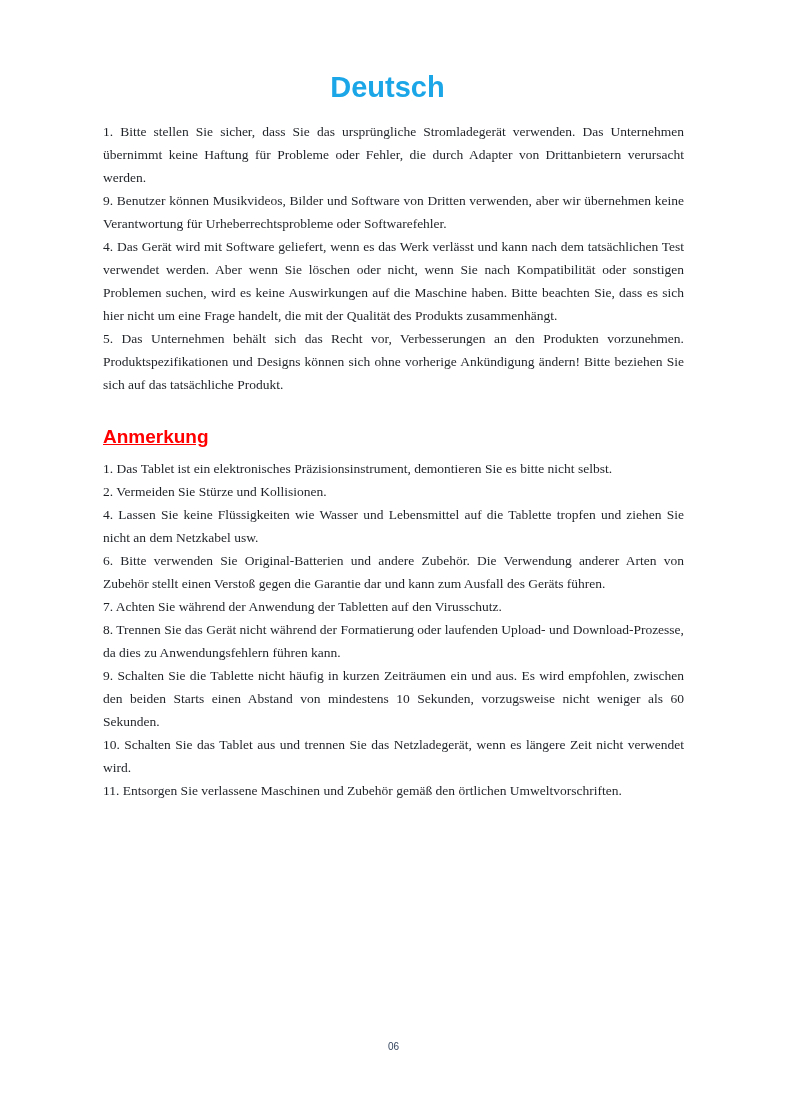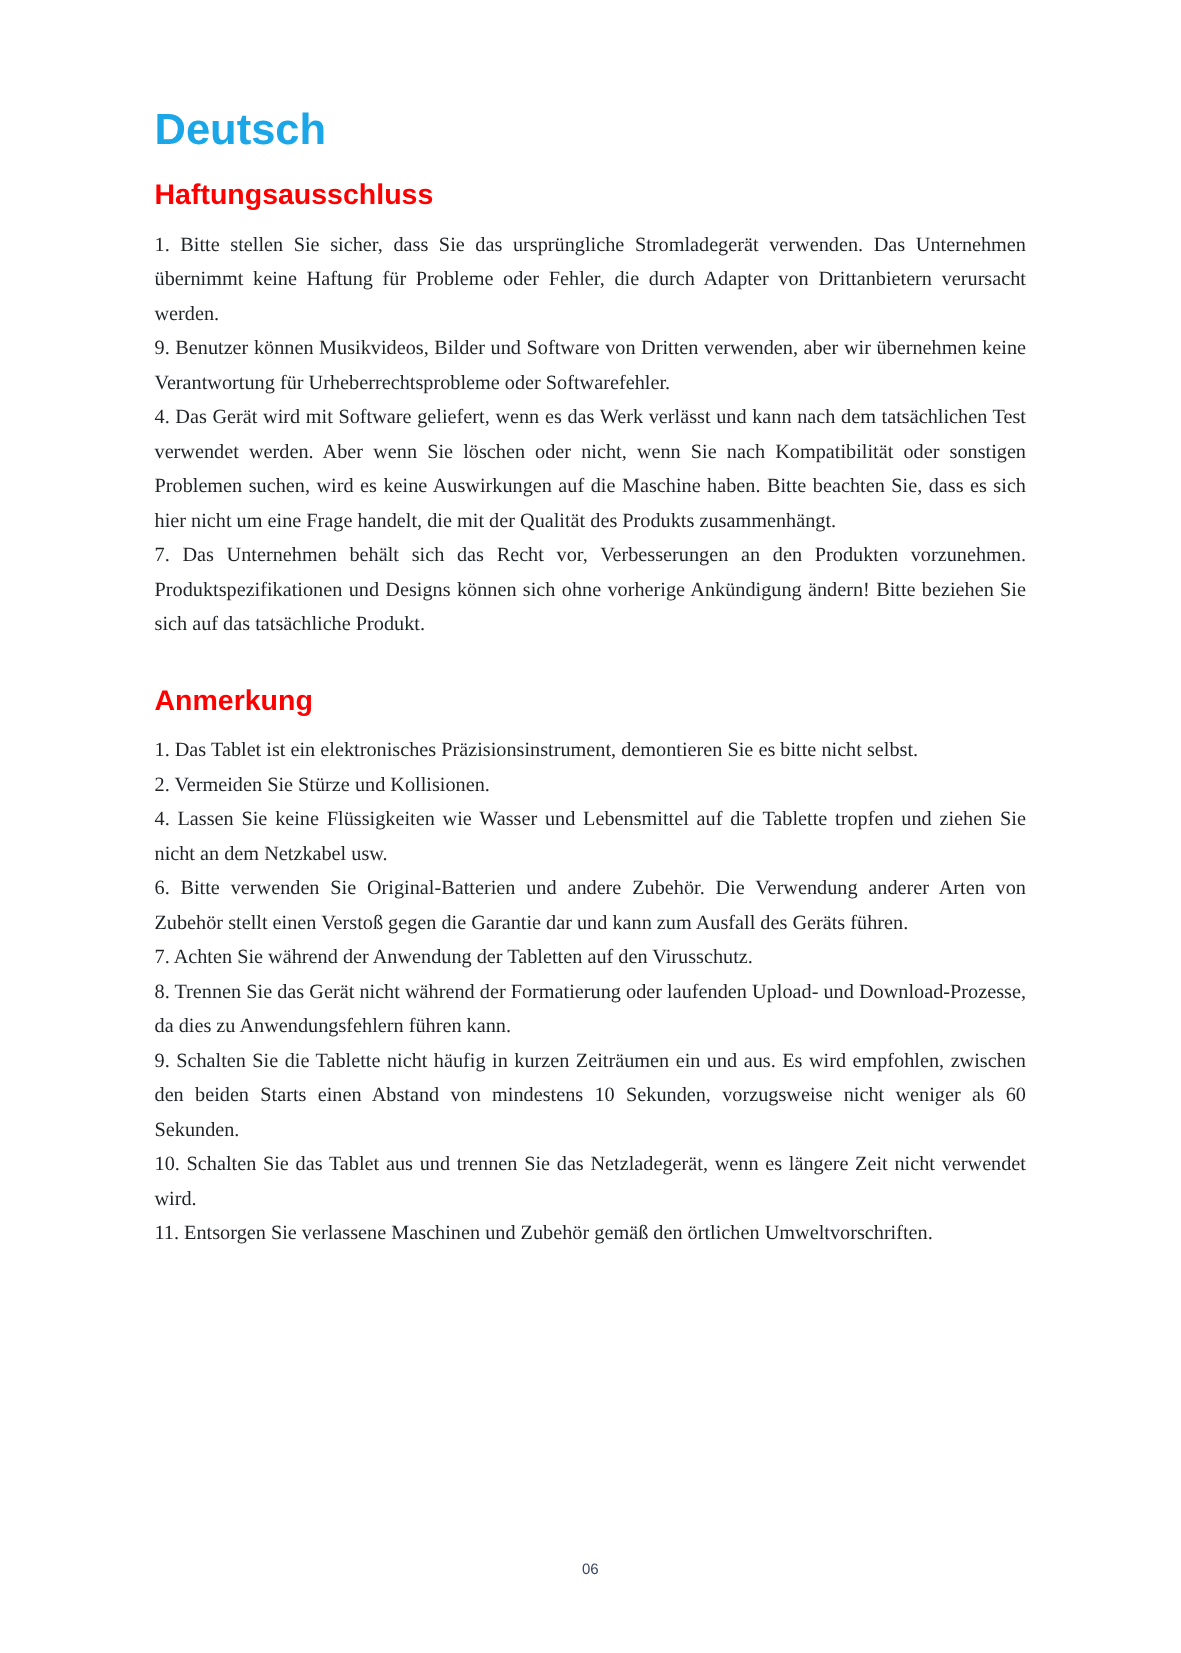--- a/index.html
+++ b/index.html
@@ -12,36 +12,37 @@
     overflow: hidden;
   }
   .page {
     position: absolute;
     top: 0; left: 0; right: 0; bottom: 0;
     padding: 72px 103px 0 103px;
     box-sizing: border-box;
   }
   .doc-title {
     margin: 0 12px 18px 0;
-    text-align: left;
+    text-align: center;
     font-size: 29px;
     font-weight: bold;
     color: var(--title-blue, #1BA6E8);
     line-height: 1.05;
     letter-spacing: 0px;
   }
   .section-heading {
     margin: 0 0 9px 0;
     font-size: 19px;
     font-weight: bold;
     color: var(--heading-red, #FF0000);
     line-height: 1.15;
   }
   .section-note .section-heading {
     margin-top: 30px;
+    text-decoration: underline;
   }
   p.item {
     margin: 0;
     font-size: 13.5px;
     line-height: 23px;
     text-align: justify;
     color: var(--body-text, #1F2227);
     font-family: Liberation Serif, serif;
   }
   .page-number {
@@ -55,25 +56,24 @@
   }
 </style>
 </head>
 <body>
 
 <div class="page">
 
   <h1 class="doc-title">Deutsch</h1>
 
   <section class="section-disclaimer">
-    <h2 class="section-heading">Haftungsausschluss</h2>
     <p class="item">1. Bitte stellen Sie sicher, dass Sie das ursprüngliche Stromladegerät verwenden. Das Unternehmen übernimmt keine Haftung für Probleme oder Fehler, die durch Adapter von Drittanbietern verursacht werden.</p>
     <p class="item">9. Benutzer können Musikvideos, Bilder und Software von Dritten verwenden, aber wir übernehmen keine Verantwortung für Urheberrechtsprobleme oder Softwarefehler.</p>
     <p class="item">4. Das Gerät wird mit Software geliefert, wenn es das Werk verlässt und kann nach dem tatsächlichen Test verwendet werden. Aber wenn Sie löschen oder nicht, wenn Sie nach Kompatibilität oder sonstigen Problemen suchen, wird es keine Auswirkungen auf die Maschine haben. Bitte beachten Sie, dass es sich hier nicht um eine Frage handelt, die mit der Qualität des Produkts zusammenhängt.</p>
-    <p class="item">7. Das Unternehmen behält sich das Recht vor, Verbesserungen an den Produkten vorzunehmen. Produktspezifikationen und Designs können sich ohne vorherige Ankündigung ändern! Bitte beziehen Sie sich auf das tatsächliche Produkt.</p>
+    <p class="item">5. Das Unternehmen behält sich das Recht vor, Verbesserungen an den Produkten vorzunehmen. Produktspezifikationen und Designs können sich ohne vorherige Ankündigung ändern! Bitte beziehen Sie sich auf das tatsächliche Produkt.</p>
   </section>
 
   <section class="section-note">
     <h2 class="section-heading">Anmerkung</h2>
     <p class="item">1. Das Tablet ist ein elektronisches Präzisionsinstrument, demontieren Sie es bitte nicht selbst.</p>
     <p class="item">2. Vermeiden Sie Stürze und Kollisionen.</p>
     <p class="item">4. Lassen Sie keine Flüssigkeiten wie Wasser und Lebensmittel auf die Tablette tropfen und ziehen Sie nicht an dem Netzkabel usw.</p>
     <p class="item">6. Bitte verwenden Sie Original-Batterien und andere Zubehör. Die Verwendung anderer Arten von Zubehör stellt einen Verstoß gegen die Garantie dar und kann zum Ausfall des Geräts führen.</p>
     <p class="item">7. Achten Sie während der Anwendung der Tabletten auf den Virusschutz.</p>
     <p class="item">8. Trennen Sie das Gerät nicht während der Formatierung oder laufenden Upload- und Download-Prozesse, da dies zu Anwendungsfehlern führen kann.</p>

